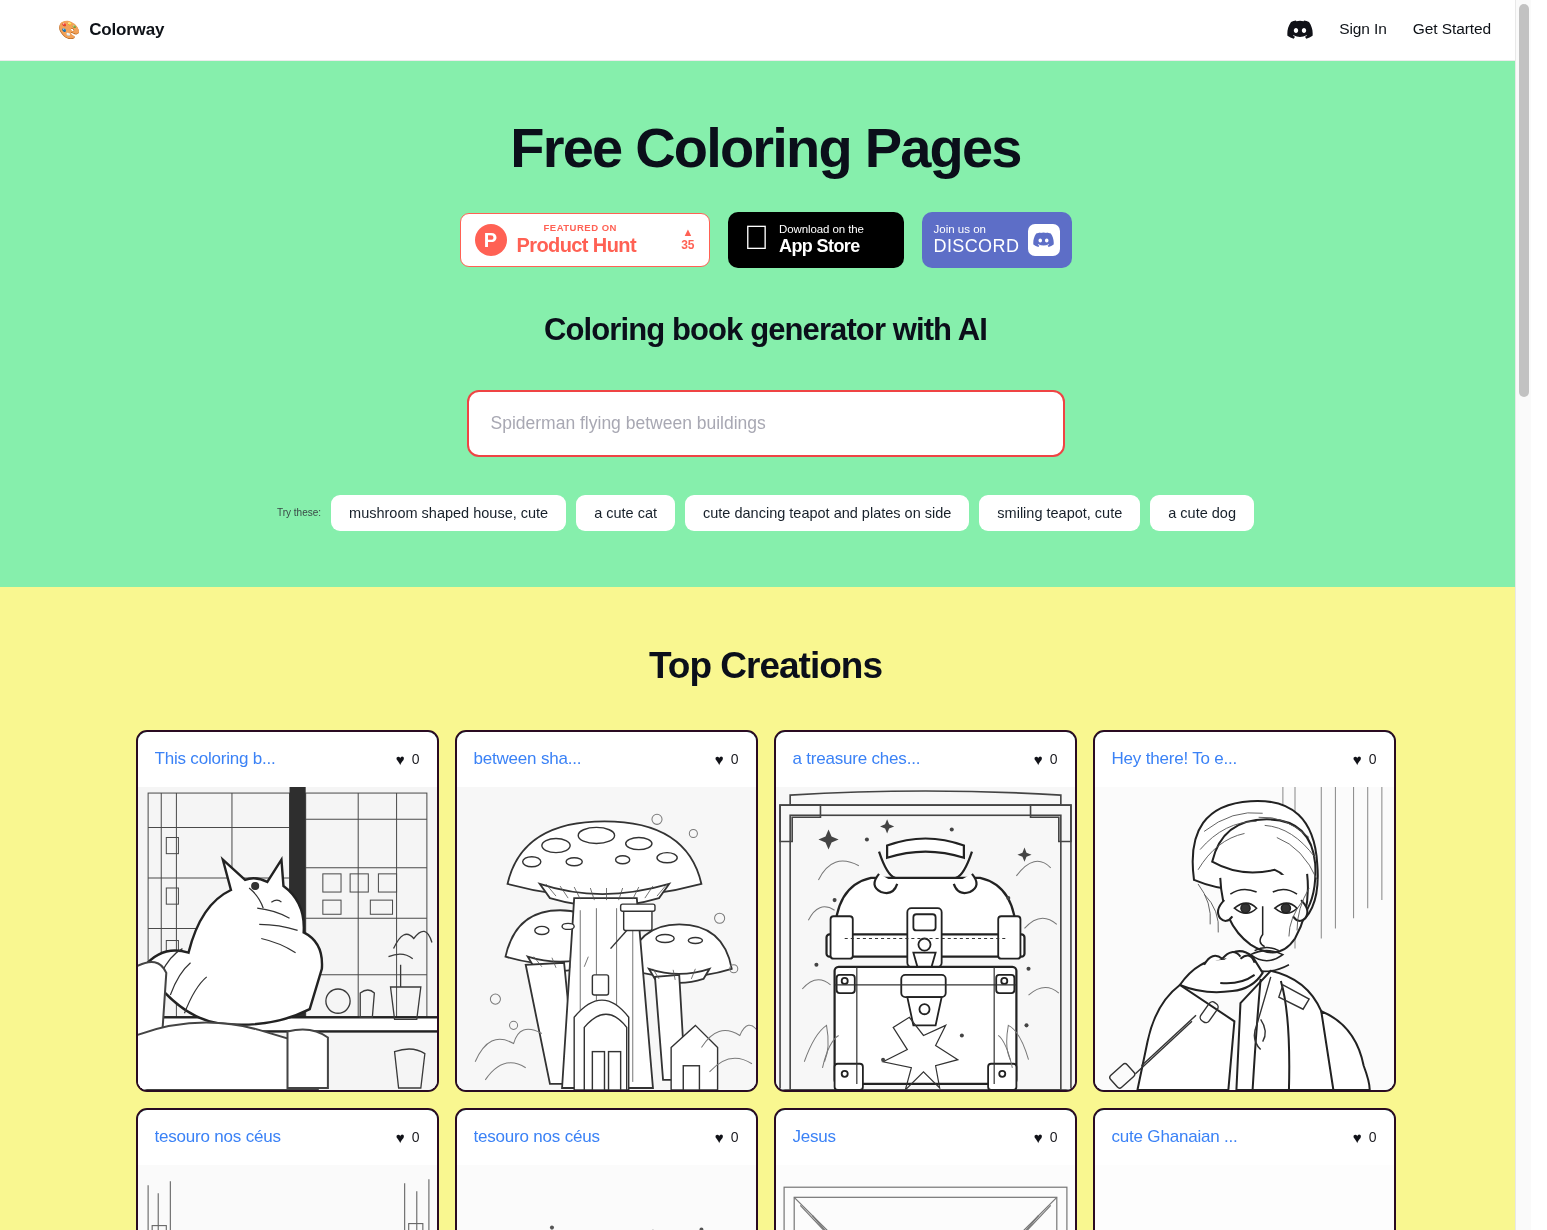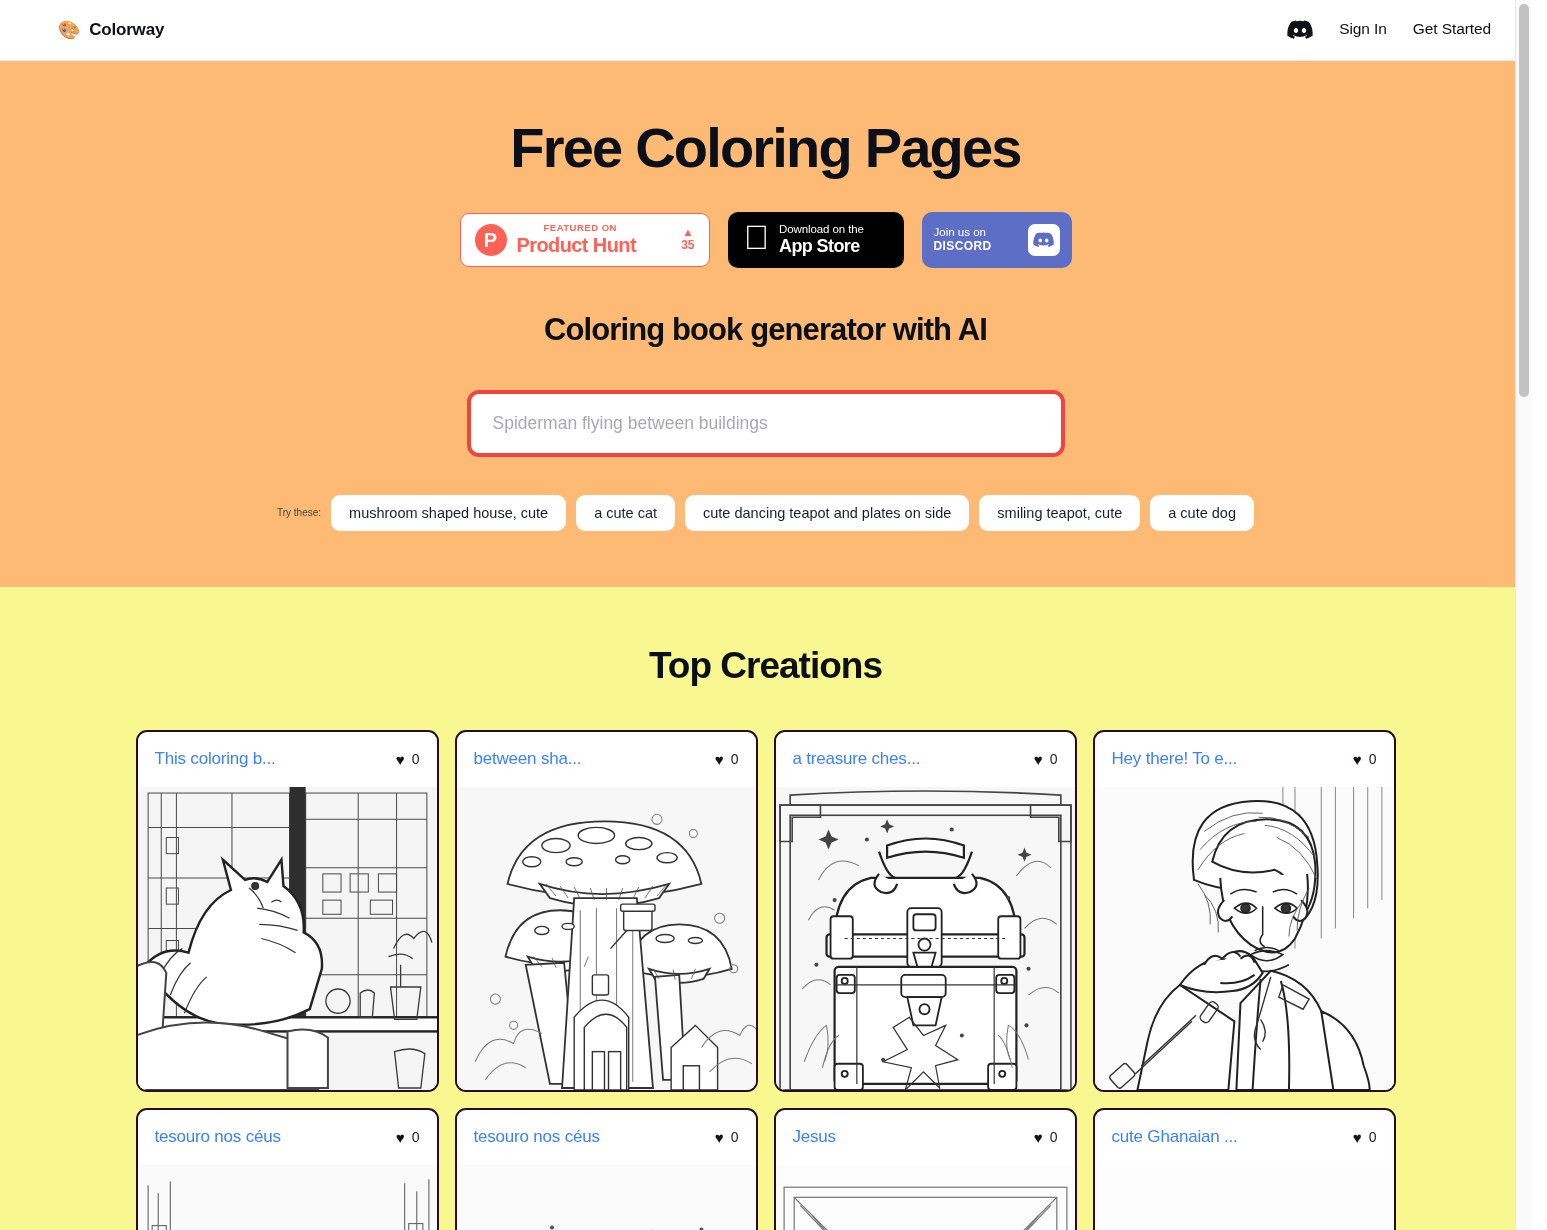--- a/index.html
+++ b/index.html
@@ -46,21 +46,21 @@
     font-size: 15.5px;
     color: #0d1117;
     font-weight: 500;
     text-decoration: none;
     letter-spacing: -0.1px;
   }
   .discord-nav { display: flex; align-items: center; }
 
   
   .hero {
-    background: #fdba74;
+    background: #86efac;
     padding-top: 58px;
     padding-bottom: 56px;
     text-align: center;
   }
   .hero h1 {
     font-size: 56px;
     font-weight: 800;
     color: #0b0f1a;
     letter-spacing: -1.8px;
     line-height: 1.05;
@@ -144,22 +144,22 @@
     background: #5d6ec7;
     border-radius: 10px;
     display: flex;
     align-items: center;
     justify-content: space-between;
     padding: 0 12px;
   }
   .db-text { text-align: left; color: #fff; }
   .db-small { font-size: 11.5px; line-height: 1.2; }
   .db-big {
-    font-size: 12px;
-    font-weight: 700;
+    font-size: 18px;
+    font-weight: 400;
     line-height: 1.1;
     letter-spacing: 0.4px;
   }
   .db-icon {
     width: 32px; height: 32px;
     border-radius: 7px;
     background: #fff;
     display: flex;
     align-items: center;
     justify-content: center;
@@ -176,21 +176,21 @@
   .prompt-row {
     margin-top: 42px;
     display: flex;
     justify-content: center;
     align-items: center;
     gap: 16px;
   }
   .prompt-input {
     width: 598px;
     height: 67px;
-    border: 4px solid #ef4444;
+    border: 2px solid #ef4444;
     border-radius: 12px;
     background: #ffffff;
     font-size: 17.5px;
     padding: 0 22px;
     color: #0b0f1a;
     font-family: "Liberation Sans", sans-serif;
     outline: none;
   }
   .prompt-input::placeholder { color: #a8a8b3; }
   .create-btn {

